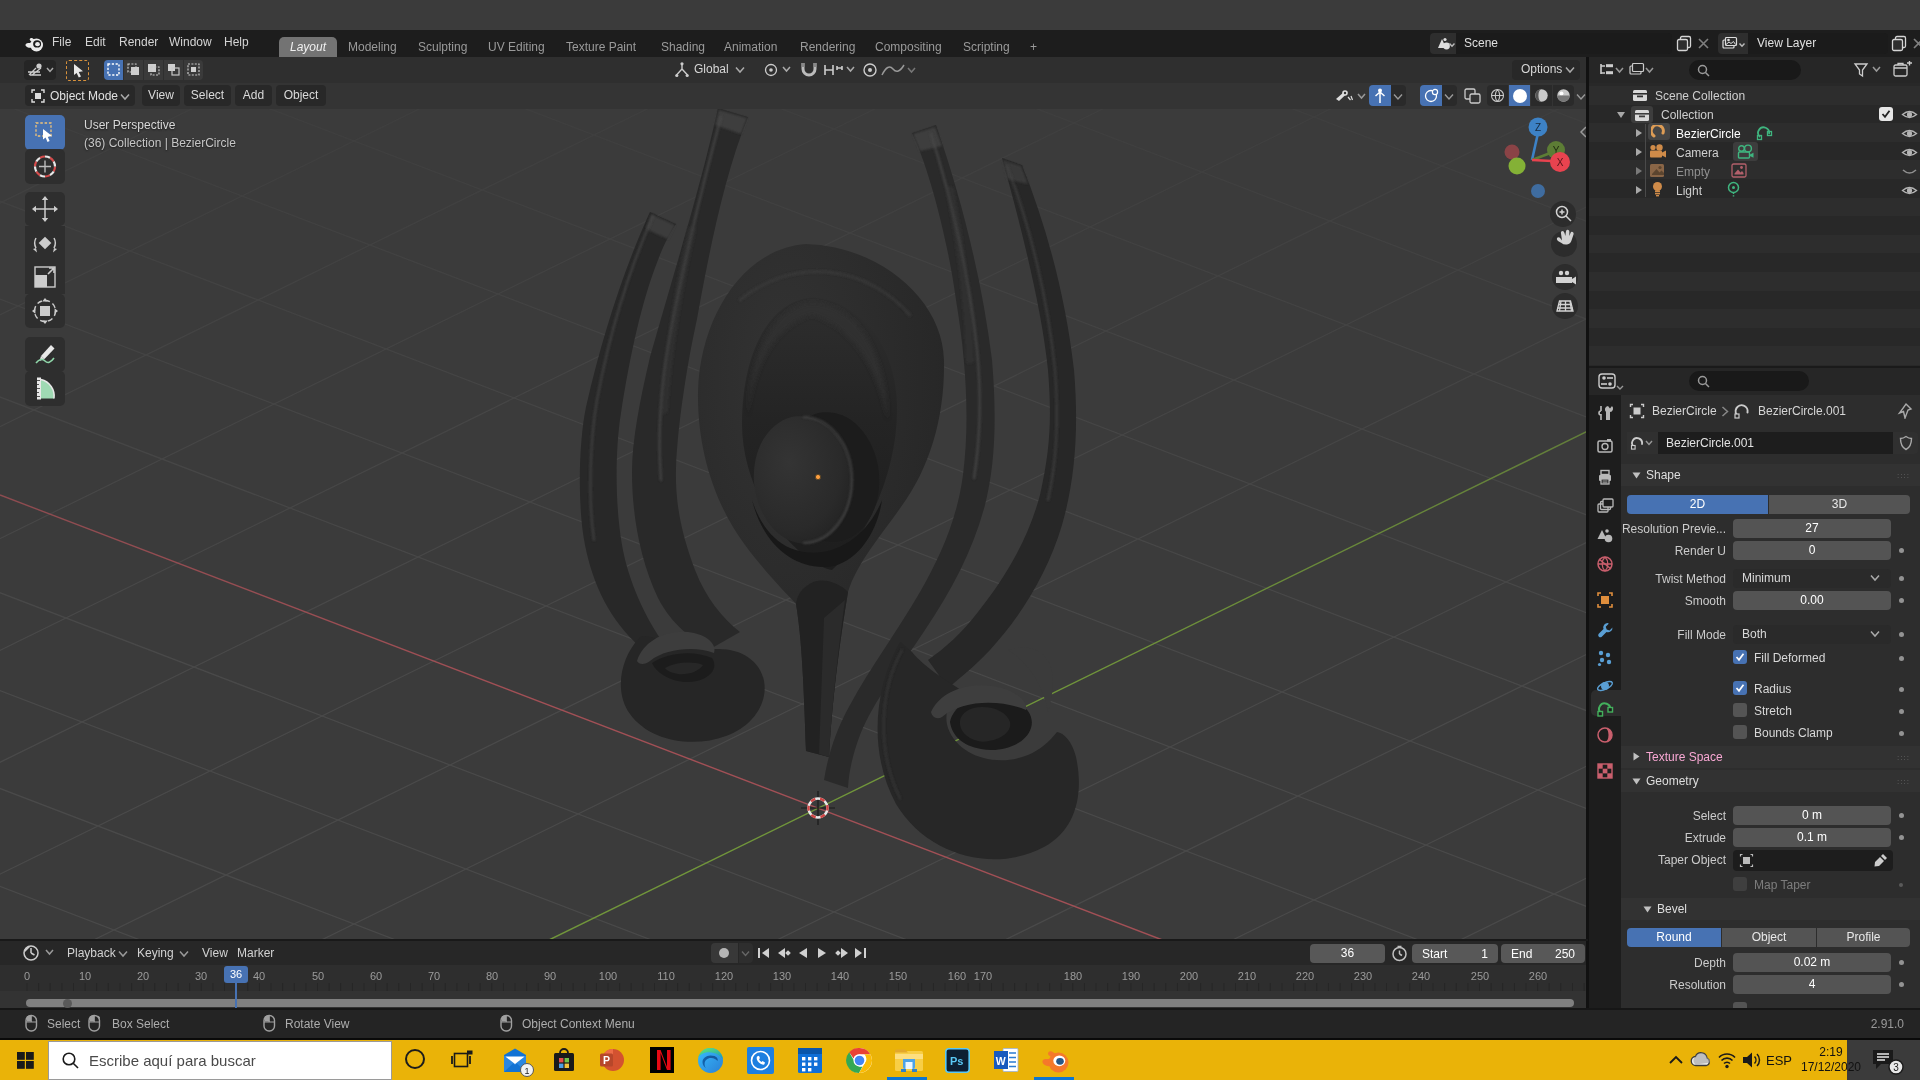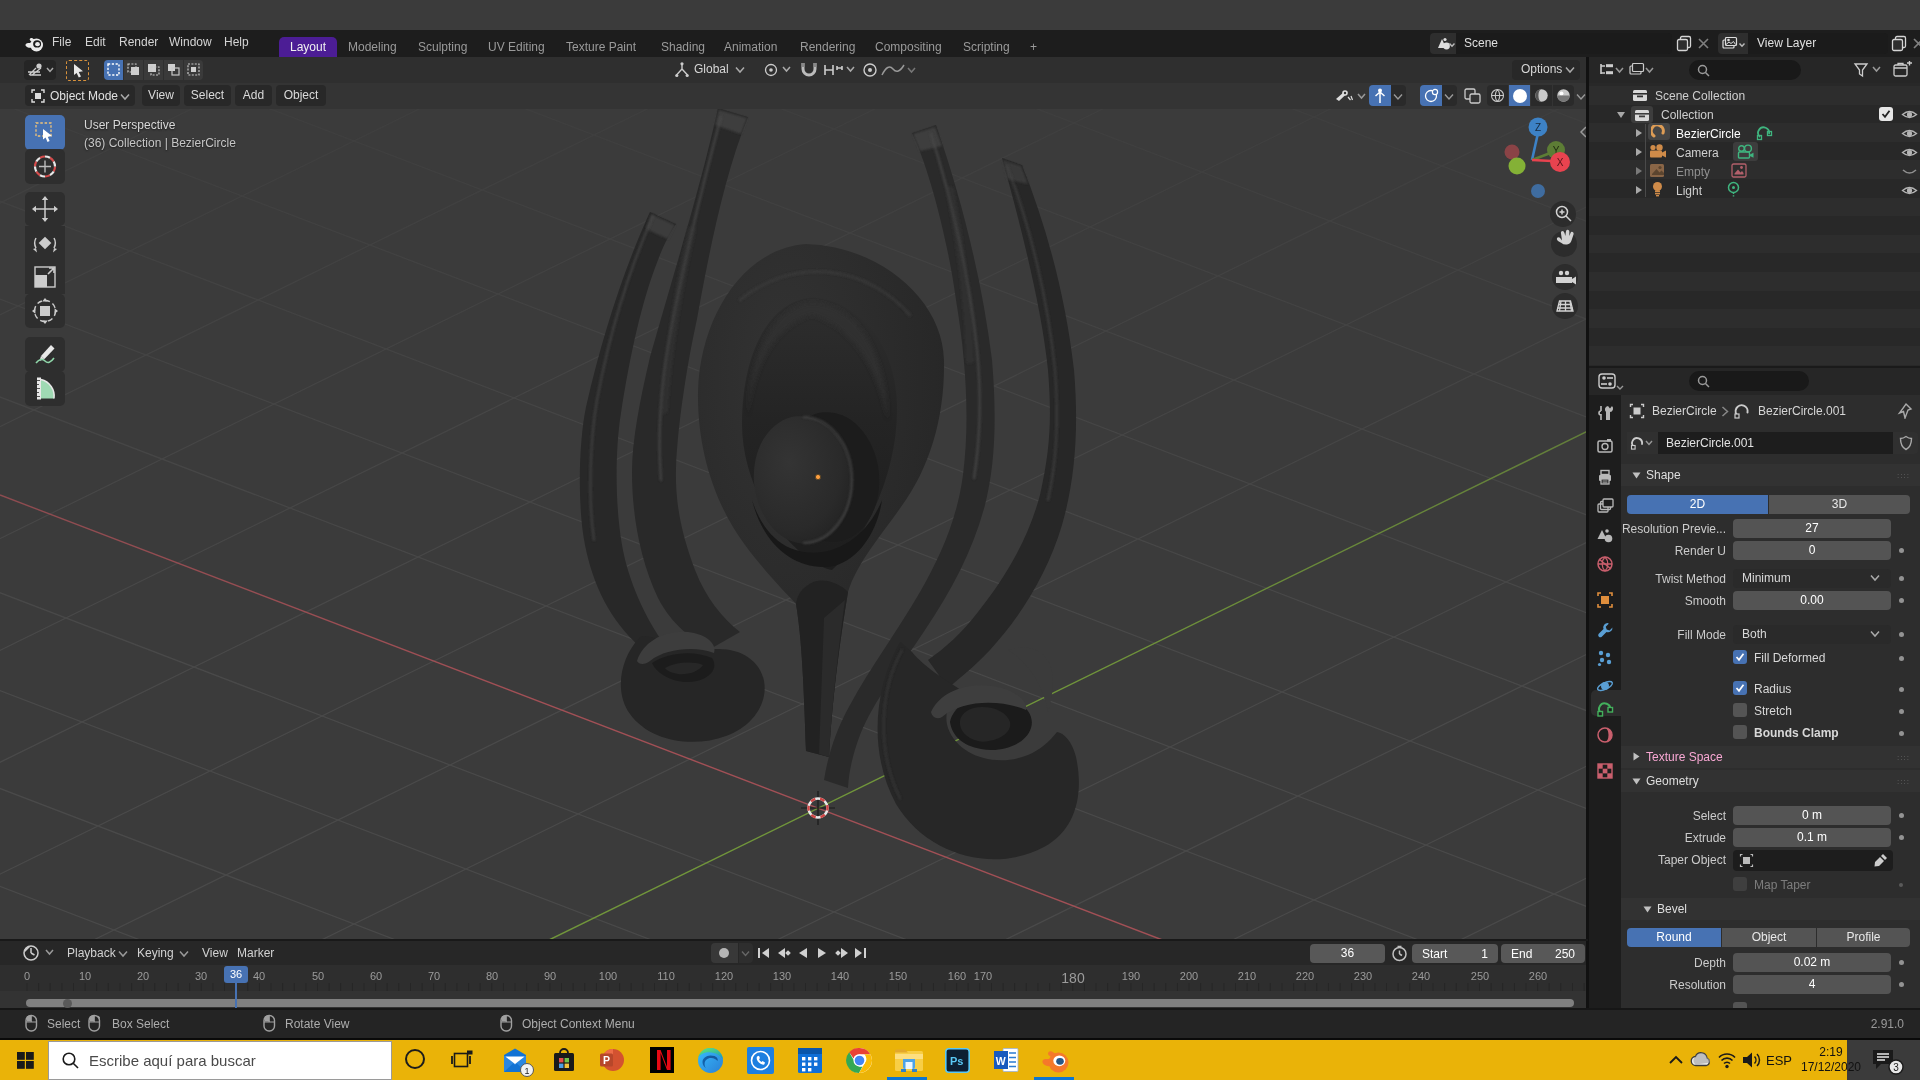--- a/index.html
+++ b/index.html
@@ -9,21 +9,21 @@
 #stage { position:relative; width:1920px; height:1080px; }
 
 #titlebar { left:0; top:0; width:1920px; height:30px; background:#fff; border-top:2px solid #000; }
 #titlebar .title { position:absolute; left:47px; top:7px; font-size:12px; color:#000; }
 .wbtn { position:absolute; top:0; width:14px; height:30px; color:#111; }
 
 #topbar { left:0; top:30px; width:1920px; height:27px; background:#1d1d1d; }
 .menu { position:absolute; top:5px; font-size:12px; color:#d4d4d4; }
 .wtab { position:absolute; top:7px; height:20px; line-height:20px; padding:0 11px; font-size:12px;
   color:#9a9a9a; border-radius:5px 5px 0 0; }
-.wtab.active { background:#4c1d95; color:#f0f0f0; }
+.wtab.active { background:#737373; color:#f0f0f0;font-style:italic; }
 
 #toolrow { left:0; top:57px; width:1588px; height:26px; background:#2f2f2f; }
 #headerrow { left:0; top:83px; width:1588px; height:26px; background:#343434; }
 .pill { position:absolute; background:#282828; border-radius:4px; color:#dadada; font-size:12px;
   text-align:center; }
 
 #viewport { left:0; top:109px; width:1588px; height:832px; background:#3b3b3b; }
 
 #rightcol { left:1589px; top:57px; width:331px; height:953px; background:#282828; }
 
@@ -841,21 +841,21 @@
 <div class="abs" style="left:112px;top:286px;width:14px;height:14px;background:#4772b3;border-radius:3px"></div>
 <svg class="abs" style="left:114px;top:288px" width="10" height="10" viewBox="0 0 10 10">
           <path d="M1.5 5 L4 7.8 L8.5 1.8" fill="none" stroke="#fff" stroke-width="1.7"></path>
         </svg>
 <div class="abs" style="left:133px;top:287px;font-size:12px;color:#d8d8d8;">Radius</div>
 <div class="abs" style="left:278px;top:292px;width:5px;height:5px;background:#939393;border-radius:50%"></div>
 <div class="abs" style="left:112px;top:308px;width:14px;height:14px;background:#545454;border-radius:3px"></div>
 <div class="abs" style="left:133px;top:309px;font-size:12px;color:#d8d8d8;">Stretch</div>
 <div class="abs" style="left:278px;top:314px;width:5px;height:5px;background:#939393;border-radius:50%"></div>
 <div class="abs" style="left:112px;top:330px;width:14px;height:14px;background:#545454;border-radius:3px"></div>
-<div class="abs" style="left:133px;top:331px;font-size:12px;color:#d8d8d8;font-weight:bold;">Bounds Clamp</div>
+<div class="abs" style="left:133px;top:331px;font-size:12px;color:#d8d8d8;">Bounds Clamp</div>
 <div class="abs" style="left:278px;top:336px;width:5px;height:5px;background:#939393;border-radius:50%"></div>
 <div class="abs" style="left:0;top:351px;width:299px;height:22px;background:#323232"></div>
 <svg class="abs" style="left:12px;top:357px" width="7" height="9" viewBox="0 0 7 9">
           <path d="M0.5 0.5 L6.5 4.5 L0.5 8.5 Z" fill="#c0c0c0"></path>
         </svg>
 <div class="abs" style="left:25px;top:355px;font-size:12px;color:#f9a8d4">Texture Space</div>
 <div class="abs" style="left:276px;top:358px;width:16px;height:8px;color:#6a6a6a;font-size:8px;letter-spacing:1px">::::</div>
 <div class="abs" style="left:0;top:375px;width:299px;height:22px;background:#323232"></div>
 <svg class="abs" style="left:11px;top:383px" width="9" height="7" viewBox="0 0 9 7">
           <path d="M0.5 0.5 h8 L4.5 6.5 Z" fill="#c0c0c0"></path>
@@ -968,21 +968,21 @@
       <div class="abs" style="left:472px;top:29px;width:40px;text-align:center;font-size:11px;color:#9b9b9b">80</div>
       <div class="abs" style="left:530px;top:29px;width:40px;text-align:center;font-size:11px;color:#9b9b9b">90</div>
       <div class="abs" style="left:588px;top:29px;width:40px;text-align:center;font-size:11px;color:#9b9b9b">100</div>
       <div class="abs" style="left:646px;top:29px;width:40px;text-align:center;font-size:11px;color:#9b9b9b">110</div>
       <div class="abs" style="left:704px;top:29px;width:40px;text-align:center;font-size:11px;color:#9b9b9b">120</div>
       <div class="abs" style="left:762px;top:29px;width:40px;text-align:center;font-size:11px;color:#9b9b9b">130</div>
       <div class="abs" style="left:820px;top:29px;width:40px;text-align:center;font-size:11px;color:#9b9b9b">140</div>
       <div class="abs" style="left:878px;top:29px;width:40px;text-align:center;font-size:11px;color:#9b9b9b">150</div>
       <div class="abs" style="left:937px;top:29px;width:40px;text-align:center;font-size:11px;color:#9b9b9b">160</div>
       <div class="abs" style="left:963px;top:29px;width:40px;text-align:center;font-size:11px;color:#9b9b9b">170</div>
-      <div class="abs" style="left:1053px;top:29px;width:40px;text-align:center;font-size:14px;color:#9b9b9b">180</div>
+      <div class="abs" style="left:1053px;top:29px;width:40px;text-align:center;font-size:11px;color:#9b9b9b">180</div>
       <div class="abs" style="left:1111px;top:29px;width:40px;text-align:center;font-size:11px;color:#9b9b9b">190</div>
       <div class="abs" style="left:1169px;top:29px;width:40px;text-align:center;font-size:11px;color:#9b9b9b">200</div>
       <div class="abs" style="left:1227px;top:29px;width:40px;text-align:center;font-size:11px;color:#9b9b9b">210</div>
       <div class="abs" style="left:1285px;top:29px;width:40px;text-align:center;font-size:11px;color:#9b9b9b">220</div>
       <div class="abs" style="left:1343px;top:29px;width:40px;text-align:center;font-size:11px;color:#9b9b9b">230</div>
       <div class="abs" style="left:1401px;top:29px;width:40px;text-align:center;font-size:11px;color:#9b9b9b">240</div>
       <div class="abs" style="left:1460px;top:29px;width:40px;text-align:center;font-size:11px;color:#9b9b9b">250</div>
       <div class="abs" style="left:1518px;top:29px;width:40px;text-align:center;font-size:11px;color:#9b9b9b">260</div>
 <svg class="abs" style="left:0;top:42px" width="1588" height="8">
         <line x1="27.0" y1="0" x2="27.0" y2="8" stroke="#262626" stroke-width="1"></line>

